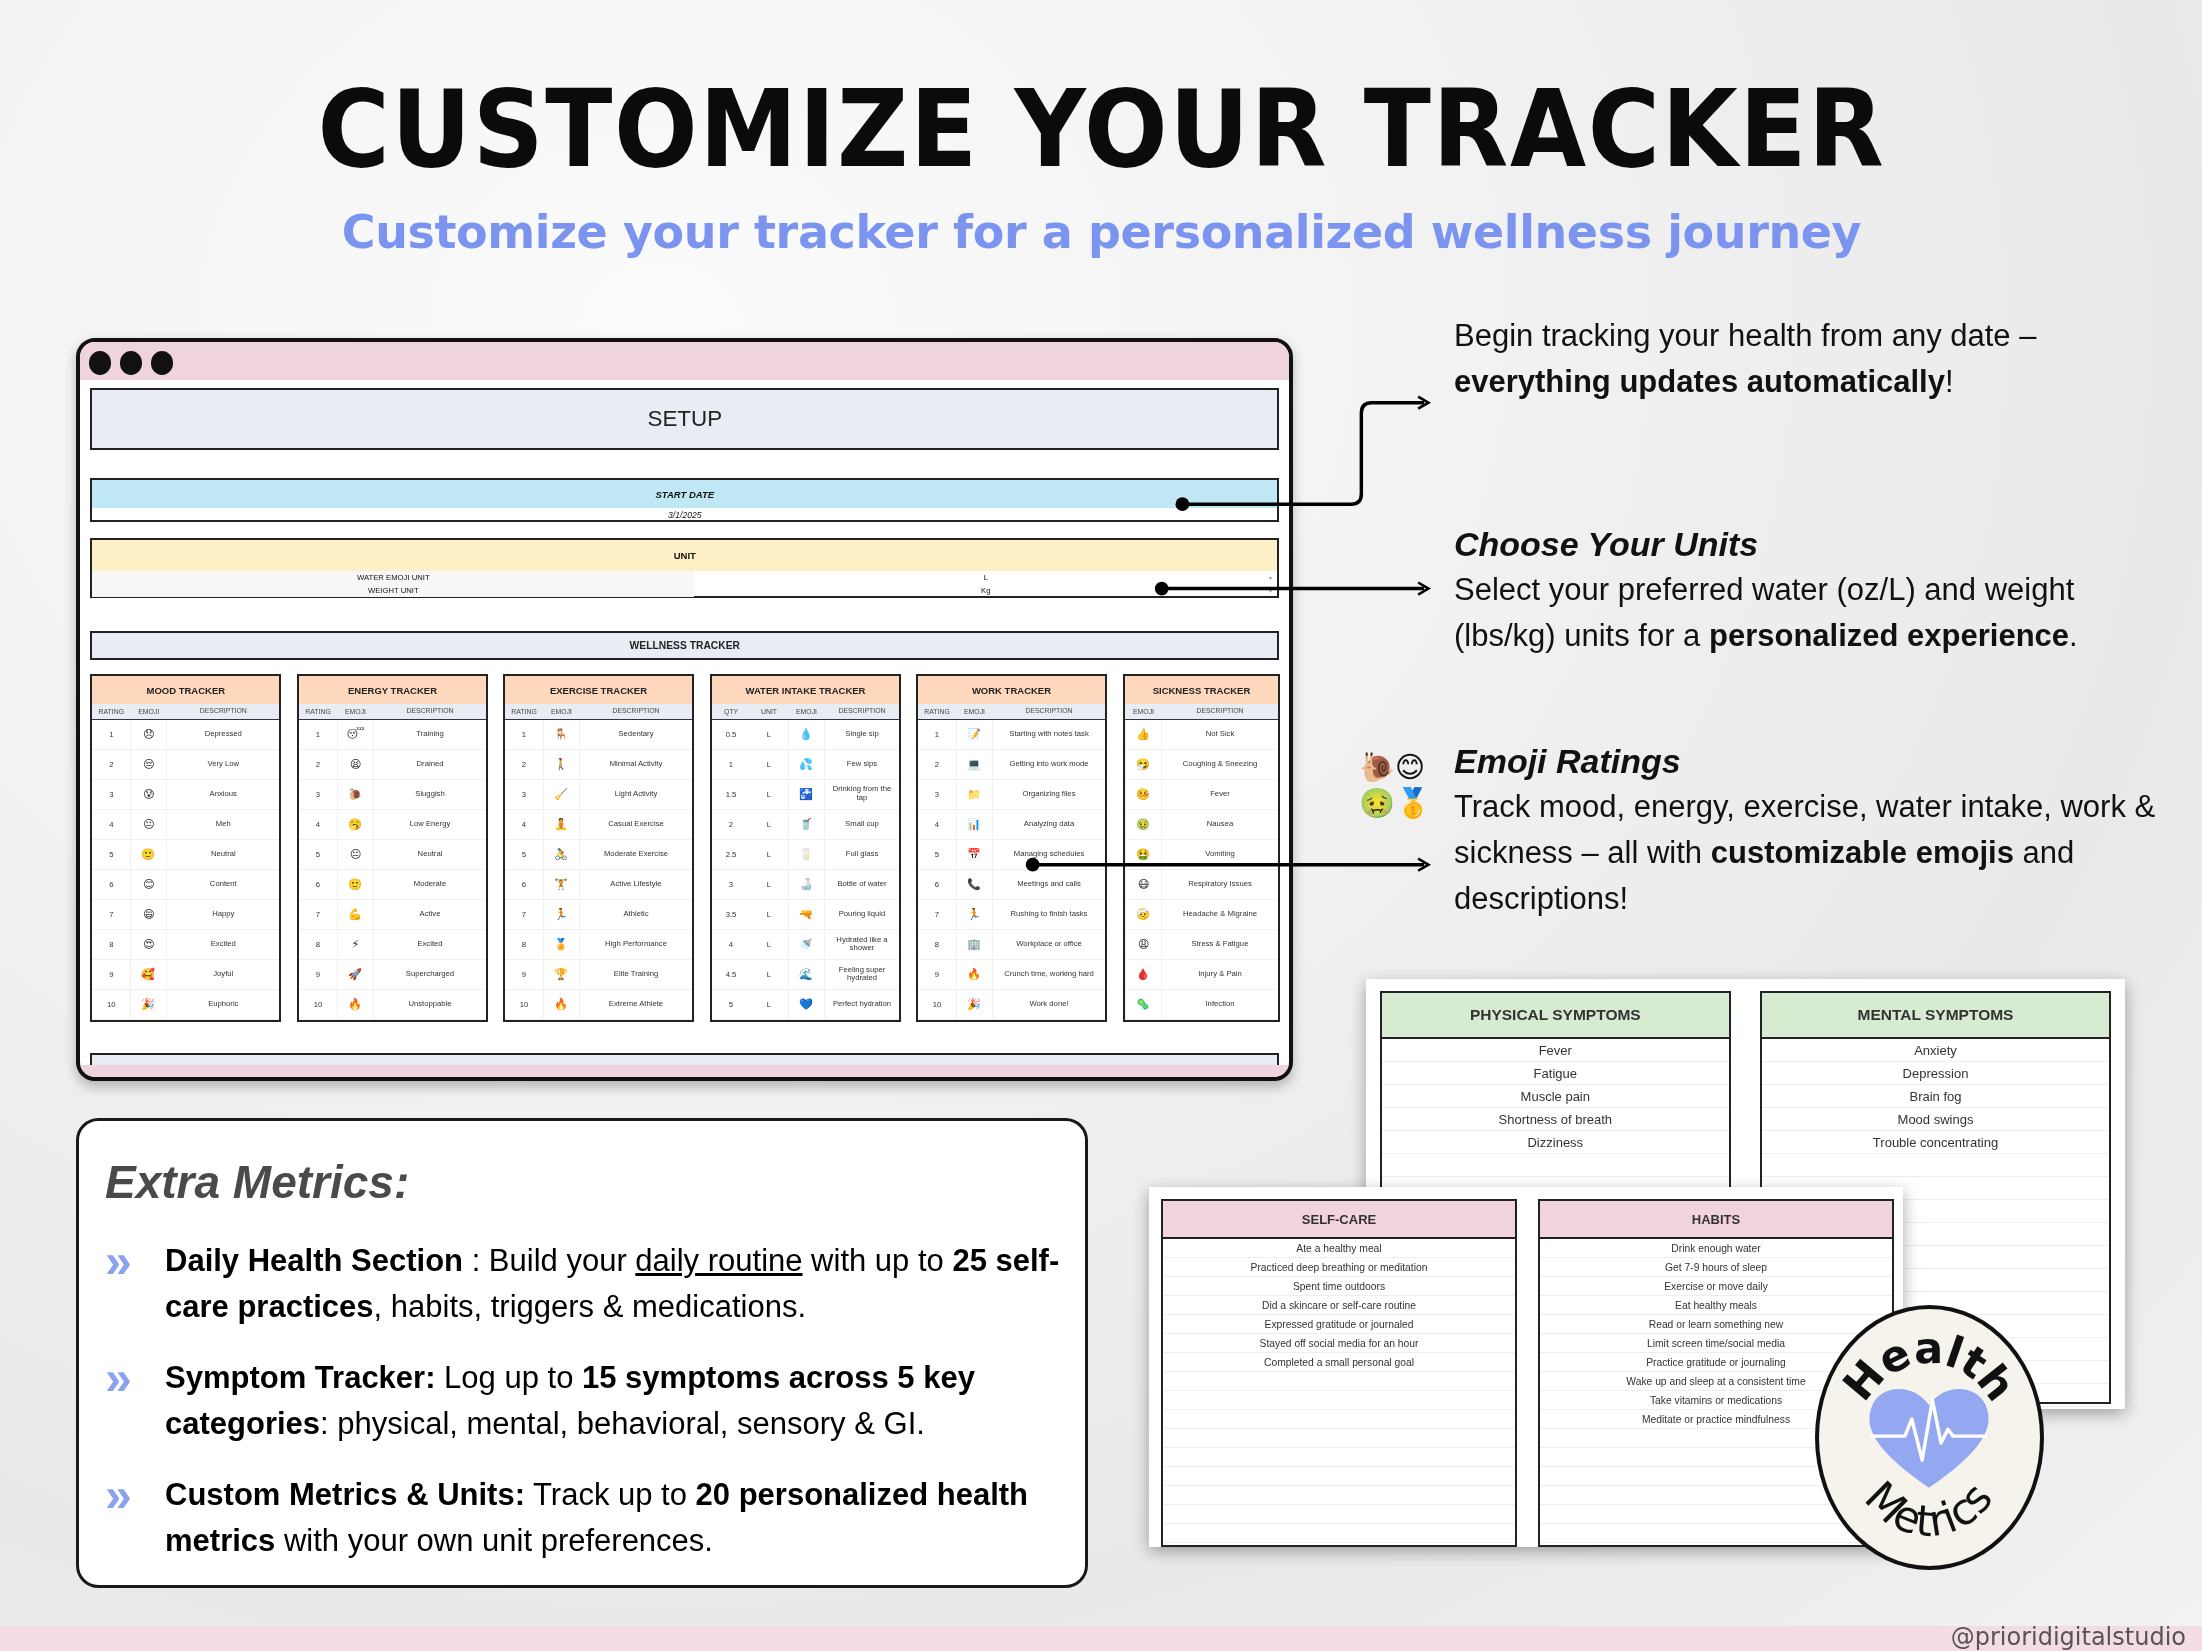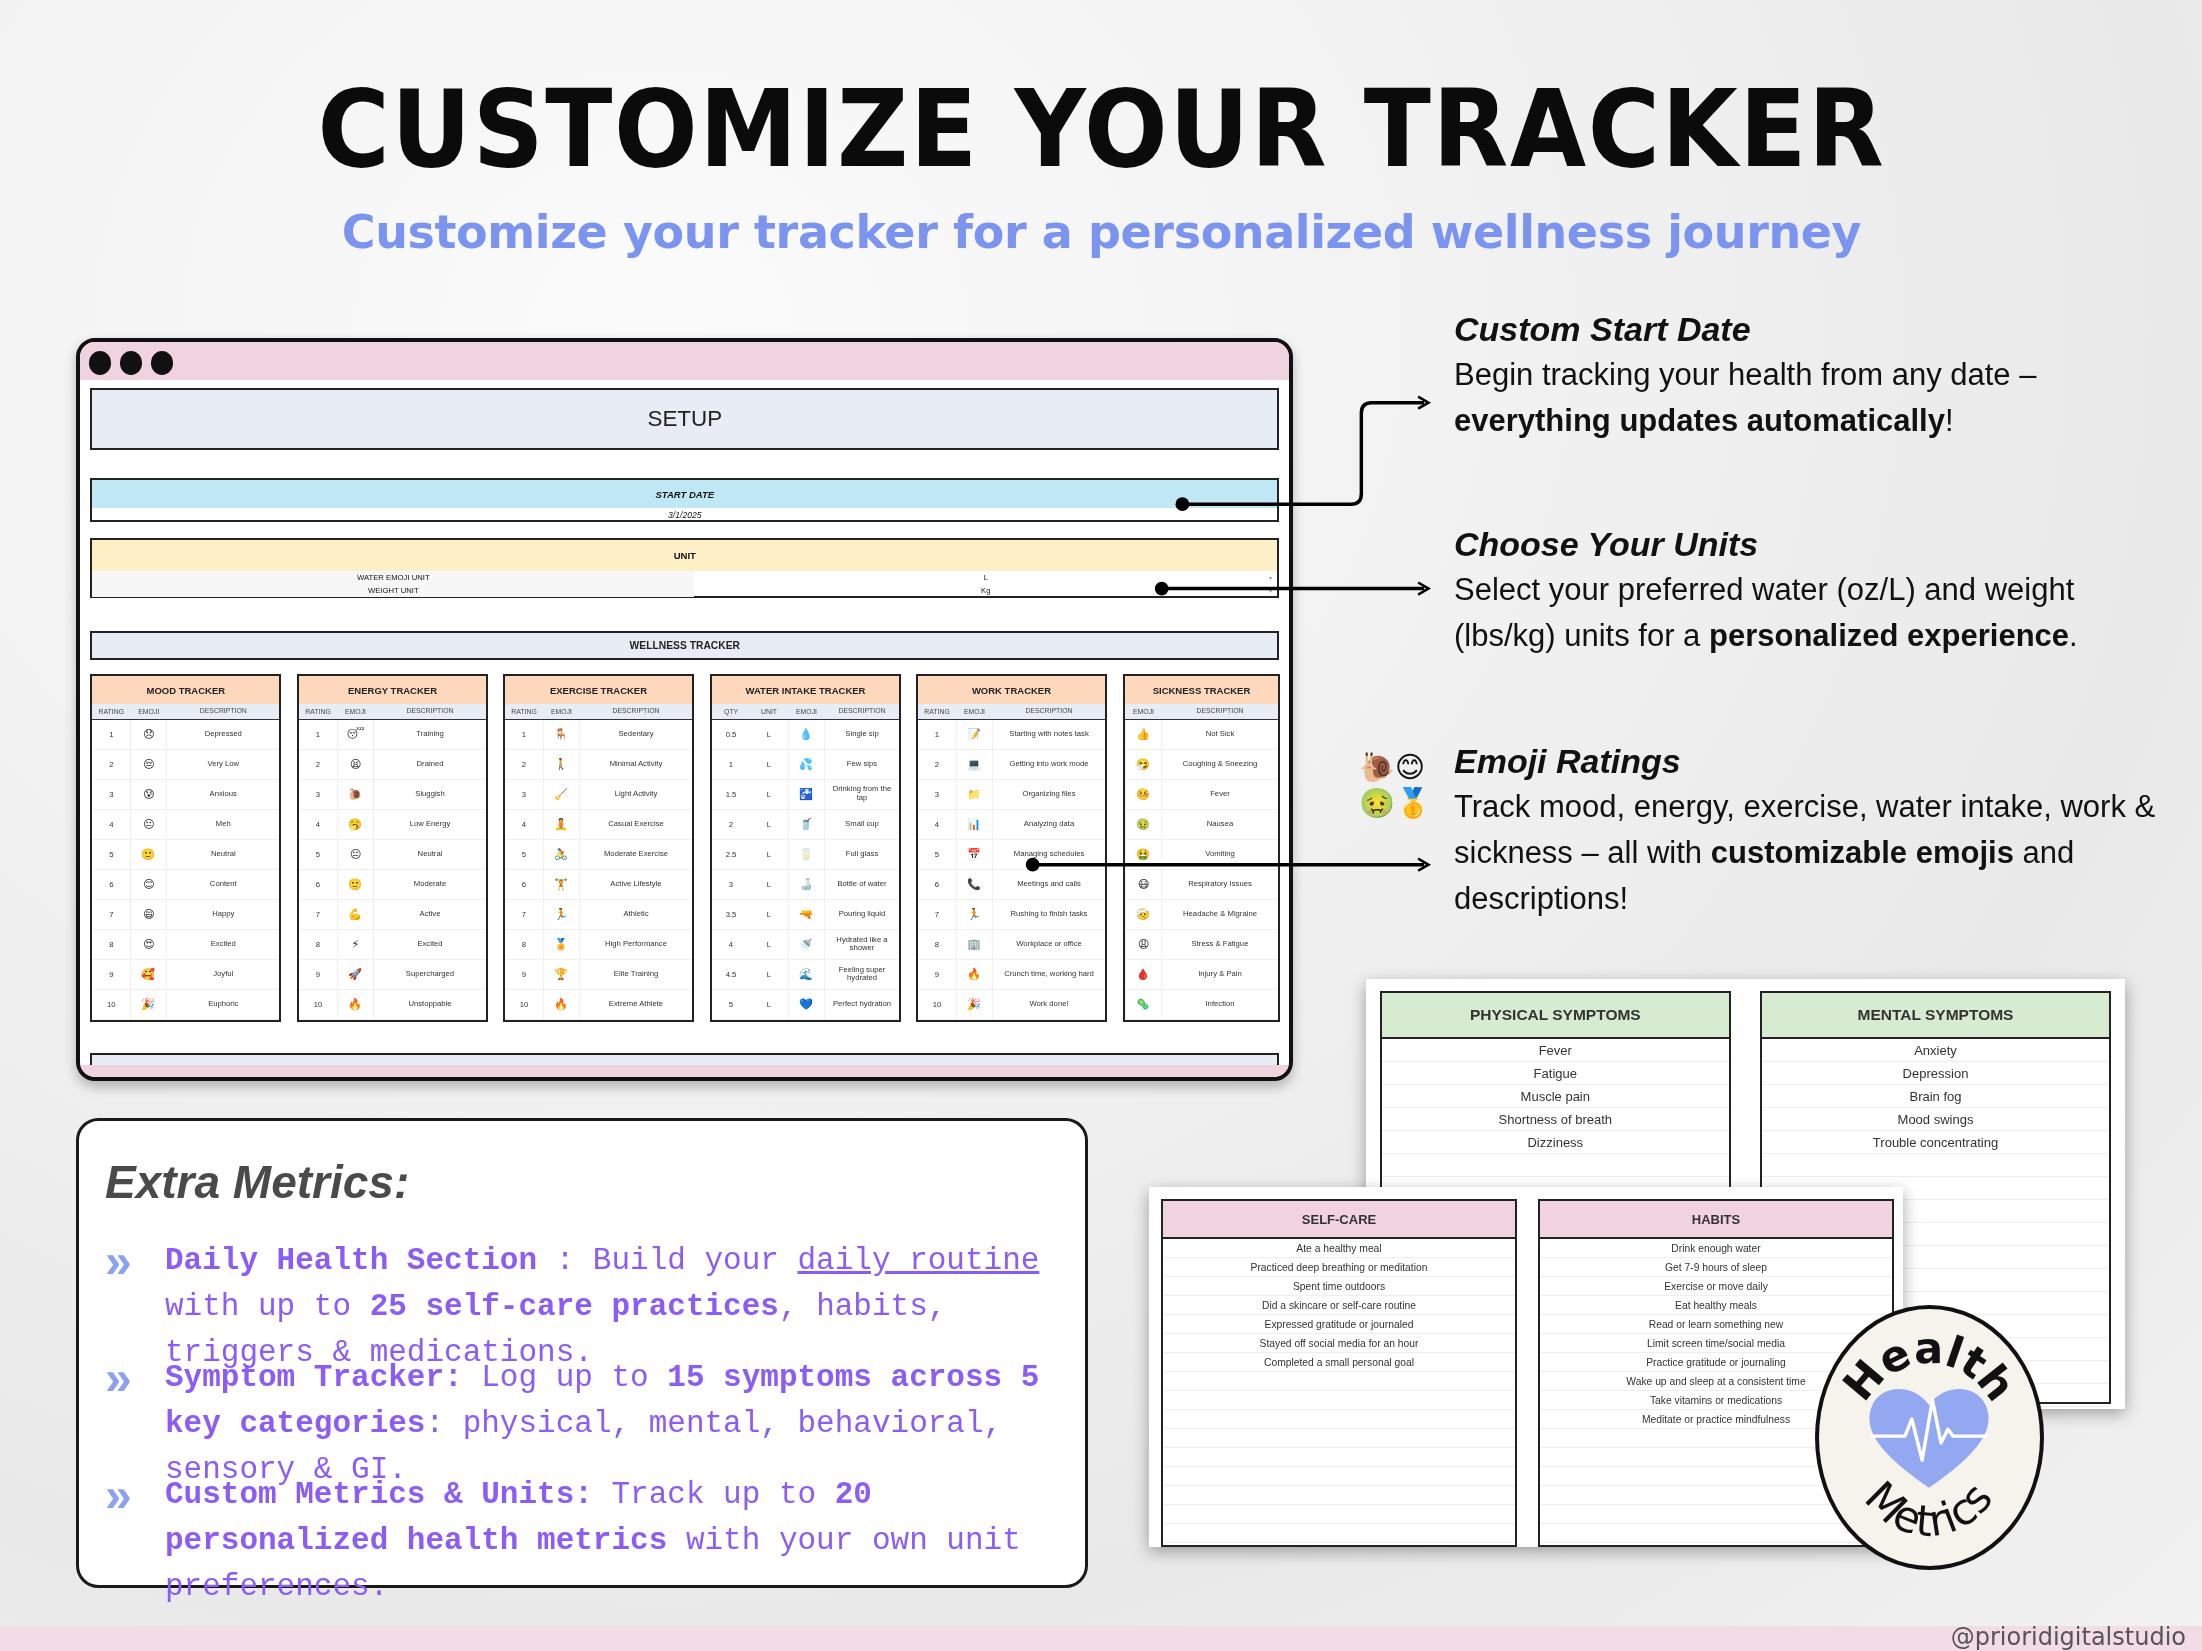--- a/index.html
+++ b/index.html
@@ -74,21 +74,21 @@
   .callout-body b { font-weight: bold; }
 
   
   #extra-card {
     left: 76px; top: 1118px; width: 1012px; height: 470px; background: #fff;
     border: 3.4px solid #1a1a1a; border-radius: 22.4px;
   }
   #extra-title { left: 26px; top: 34px; font-family: "Liberation Sans", sans-serif; font-style: italic; font-weight: bold; font-size: 46px; color: #4a4a4a; }
   .extra-item { position: absolute; left: 26px; width: 955px; display: flex; }
   .extra-item .chev { width: 60px; color: #8aa2f0; font-size: 48px; font-weight: bold; line-height: 46px; letter-spacing: -12px; }
-  .extra-item .txt { flex: 1; font-family: Liberation Mono, monospace; font-size: 31px; line-height: 46px; color: #8b5cf6; }
+  .extra-item .txt { flex: 1; font-family: Liberation Sans, sans-serif; font-size: 31px; line-height: 46px; color: #000000; }
   .extra-item .txt b { font-weight: bold; }
   .extra-item .txt u { text-decoration: underline; }
 
   
   .paper { position: absolute; background: #fff; box-shadow: 0 5.2px 15.5px rgba(0,0,0,0.35); }
   .sym-table { position: absolute; border: 2.6px solid #222; background: #fff; }
   .sym-head { display: flex; align-items: center; justify-content: center; font-weight: bold; font-size: 15.5px; color: #333; border-bottom: 2.6px solid #222; }
   .sym-row { height: 23px; display: flex; align-items: center; justify-content: center; font-size: 13px; color: #333; border-bottom: 0.9px solid #eee; }
   .sym-row.sm { height: 19px; font-size: 10.3px; }
 
@@ -505,21 +505,20 @@
   <circle cx="1350" cy="684" r="8" fill="#000"></circle>
   <path d="M1350 684 H1655" fill="none" stroke="#000" stroke-width="4"></path>
   <path d="M1648 677 L1660 684 L1648 691" fill="none" stroke="#000" stroke-width="3"></path>
 
   <circle cx="1200" cy="1005" r="8" fill="#000"></circle>
   <path d="M1200 1005 H1655" fill="none" stroke="#000" stroke-width="4"></path>
   <path d="M1648 998 L1660 1005 L1648 1012" fill="none" stroke="#000" stroke-width="3"></path>
 </svg>
 
 <div class="abs" style="left:1454px; top:310px; width:706px;">
-  <div class="callout-title">Custom Start Date</div>
   <div class="callout-body" style="margin-top:3.4px;"><span>Begin tracking your health from any date – </span><b>everything updates automatically</b><span>!</span></div>
 </div>
 
 <div class="abs" style="left:1454px; top:525px; width:706px;">
   <div class="callout-title">Choose Your Units</div>
   <div class="callout-body" style="margin-top:3.4px;"><span>Select your preferred water (oz/L) and weight (lbs/kg) units for a </span><b>personalized experience</b><span>.</span></div>
 </div>
 
 <div class="abs" style="left:1359px; top:749px; width:86px; font-size:29px; line-height:36px;">
   <span>🐌</span><span>😊</span><br>

